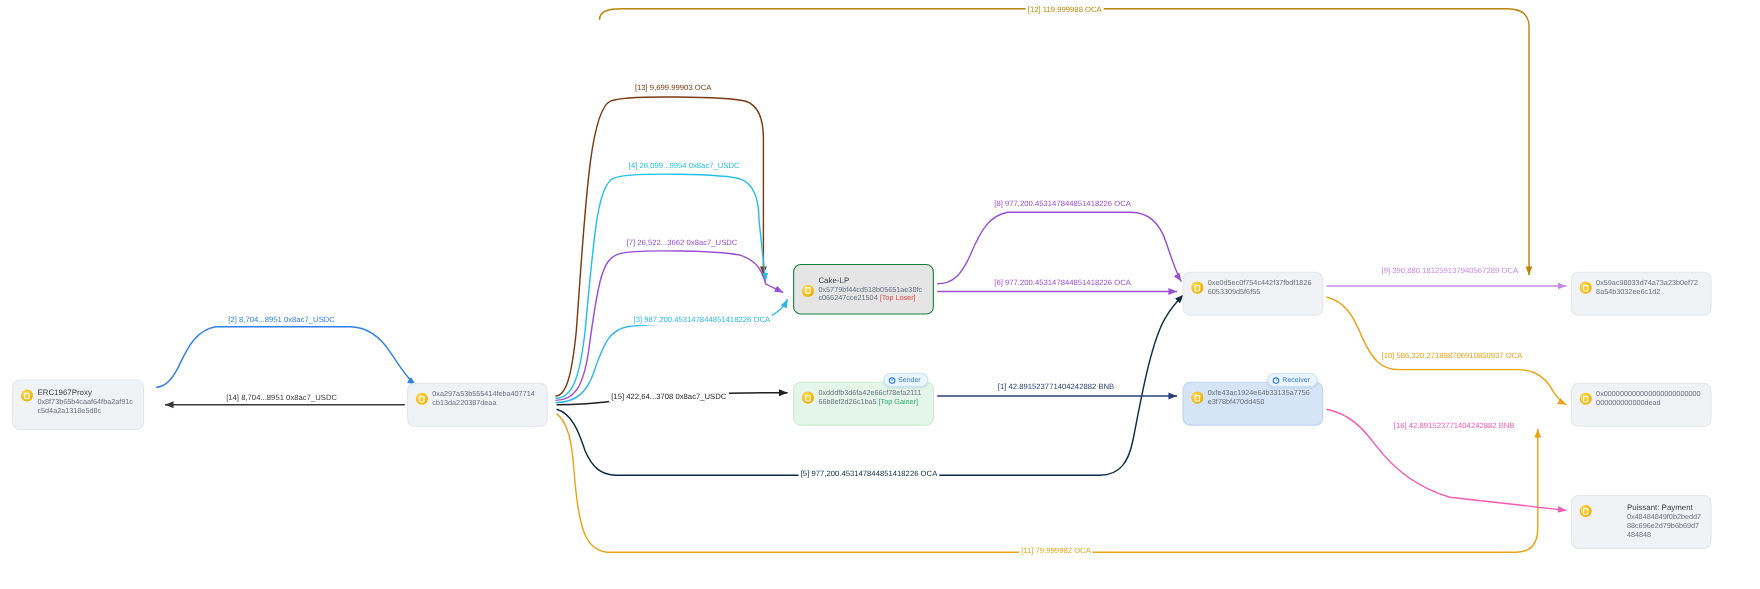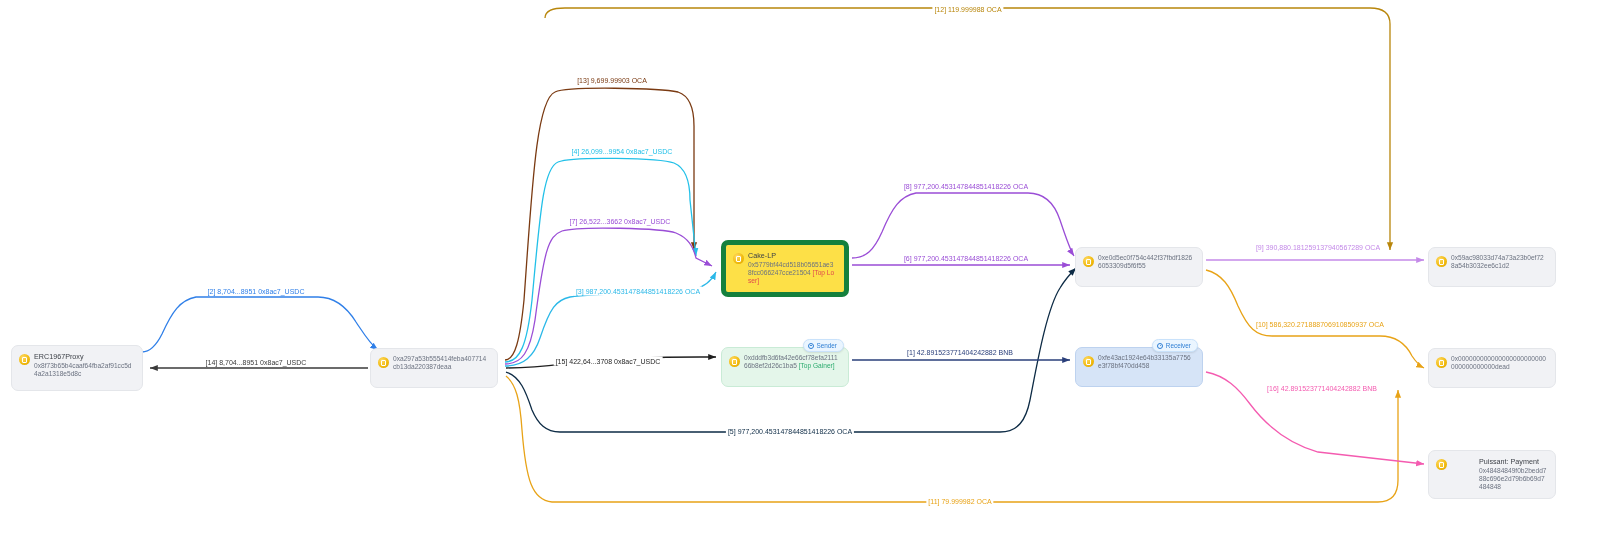--- a/index.html
+++ b/index.html
@@ -25,21 +25,21 @@
          font-size:6.4px;line-height:8px;display:flex;align-items:center;gap:2.5px;
          box-shadow:0 1px 2px rgba(0,0,0,.10);white-space:nowrap;}
   .badge .bico{width:6px;height:6px;border-radius:50%;border:1.1px solid currentColor;
          box-sizing:border-box;position:relative;}
   .badge .bico::after{content:"";position:absolute;left:1.4px;top:1.4px;width:1.6px;height:1.6px;
          border-radius:50%;background:currentColor;}
   .badge-sender{background:#eaf5ff;color:#2f7fd4;border:1px solid #c9e2fb;}
   .badge-receiver{background:#eaf5ff;color:#2f7fd4;border:1px solid #c9e2fb;}
 
   .n-plain{background:#f1f2f5;border:1px solid #e4e6ea;}
-  .n-pink{background:#fde047;border:5px solid #15803d;}
+  .n-pink{background:#e5e5e5;border:1px solid #15803d;align-items:center;}
   .n-green{background:#e4f6ea;border:1px solid #c9ebd6;}
   .n-blue{background:#d6e4f7;border:1px solid #bdd2ef;}
 
   .elabel{position:absolute;font-size:7px;line-height:9px;white-space:nowrap;
           background:#ffffff;padding:0 2px;transform:translate(-50%,-50%);}
 </style>
 </head>
 <body>
 
 <div id="canvas">
@@ -125,21 +125,21 @@
       <div class="elabel" style="left: 256px; top: 291px; color: rgb(47, 127, 232);">[2] 8,704...8951 0x8ac7_USDC</div>
       <div class="elabel" style="left: 256px; top: 362px; color: rgb(58, 58, 58);">[14] 8,704...8951 0x8ac7_USDC</div>
       <div class="elabel" style="left: 966px; top: 186px; color: rgb(154, 77, 214);">[8] 977,200.453147844851418226 OCA</div>
       <div class="elabel" style="left: 966px; top: 258px; color: rgb(154, 77, 214);">[6] 977,200.453147844851418226 OCA</div>
       <div class="elabel" style="left: 1318px; top: 247px; color: rgb(196, 138, 232);">[9] 390,880.181259137940567289 OCA</div>
       <div class="elabel" style="left: 1320px; top: 324px; color: rgb(232, 163, 23);">[10] 586,320.271888706910850937  OCA</div>
       <div class="elabel" style="left: 960px; top: 352px; color: rgb(42, 63, 122);">[1] 42.891523771404242882 BNB</div>
       <div class="elabel" style="left: 1322px; top: 388px; color: rgb(244, 91, 176);">[16] 42.891523771404242882 BNB</div>
     </div>
   <div id="nodes-layer">
-      <div class="node n-plain" style="left: 11px; top: 345px; width: 132px; min-height: 46px;">
+      <div class="node n-plain" style="left: 11px; top: 345px; width: 120px; min-height: 46px;">
         <span class="coin"></span>
         <div class="body">
           <div class="title">ERC1967Proxy</div>
           <div class="addr"><span>0x8f73b65b4caaf64fba2af91cc5d4a2a1318e5d8c</span></div>
         </div>
       </div>
       <div class="node n-plain" style="left: 370px; top: 348px; width: 128px; min-height: 40px;">
         <span class="coin"></span>
         <div class="body">
           <div class="addr"><span>0xa297a53b555414feba407714cb13da220387deaa</span></div>

